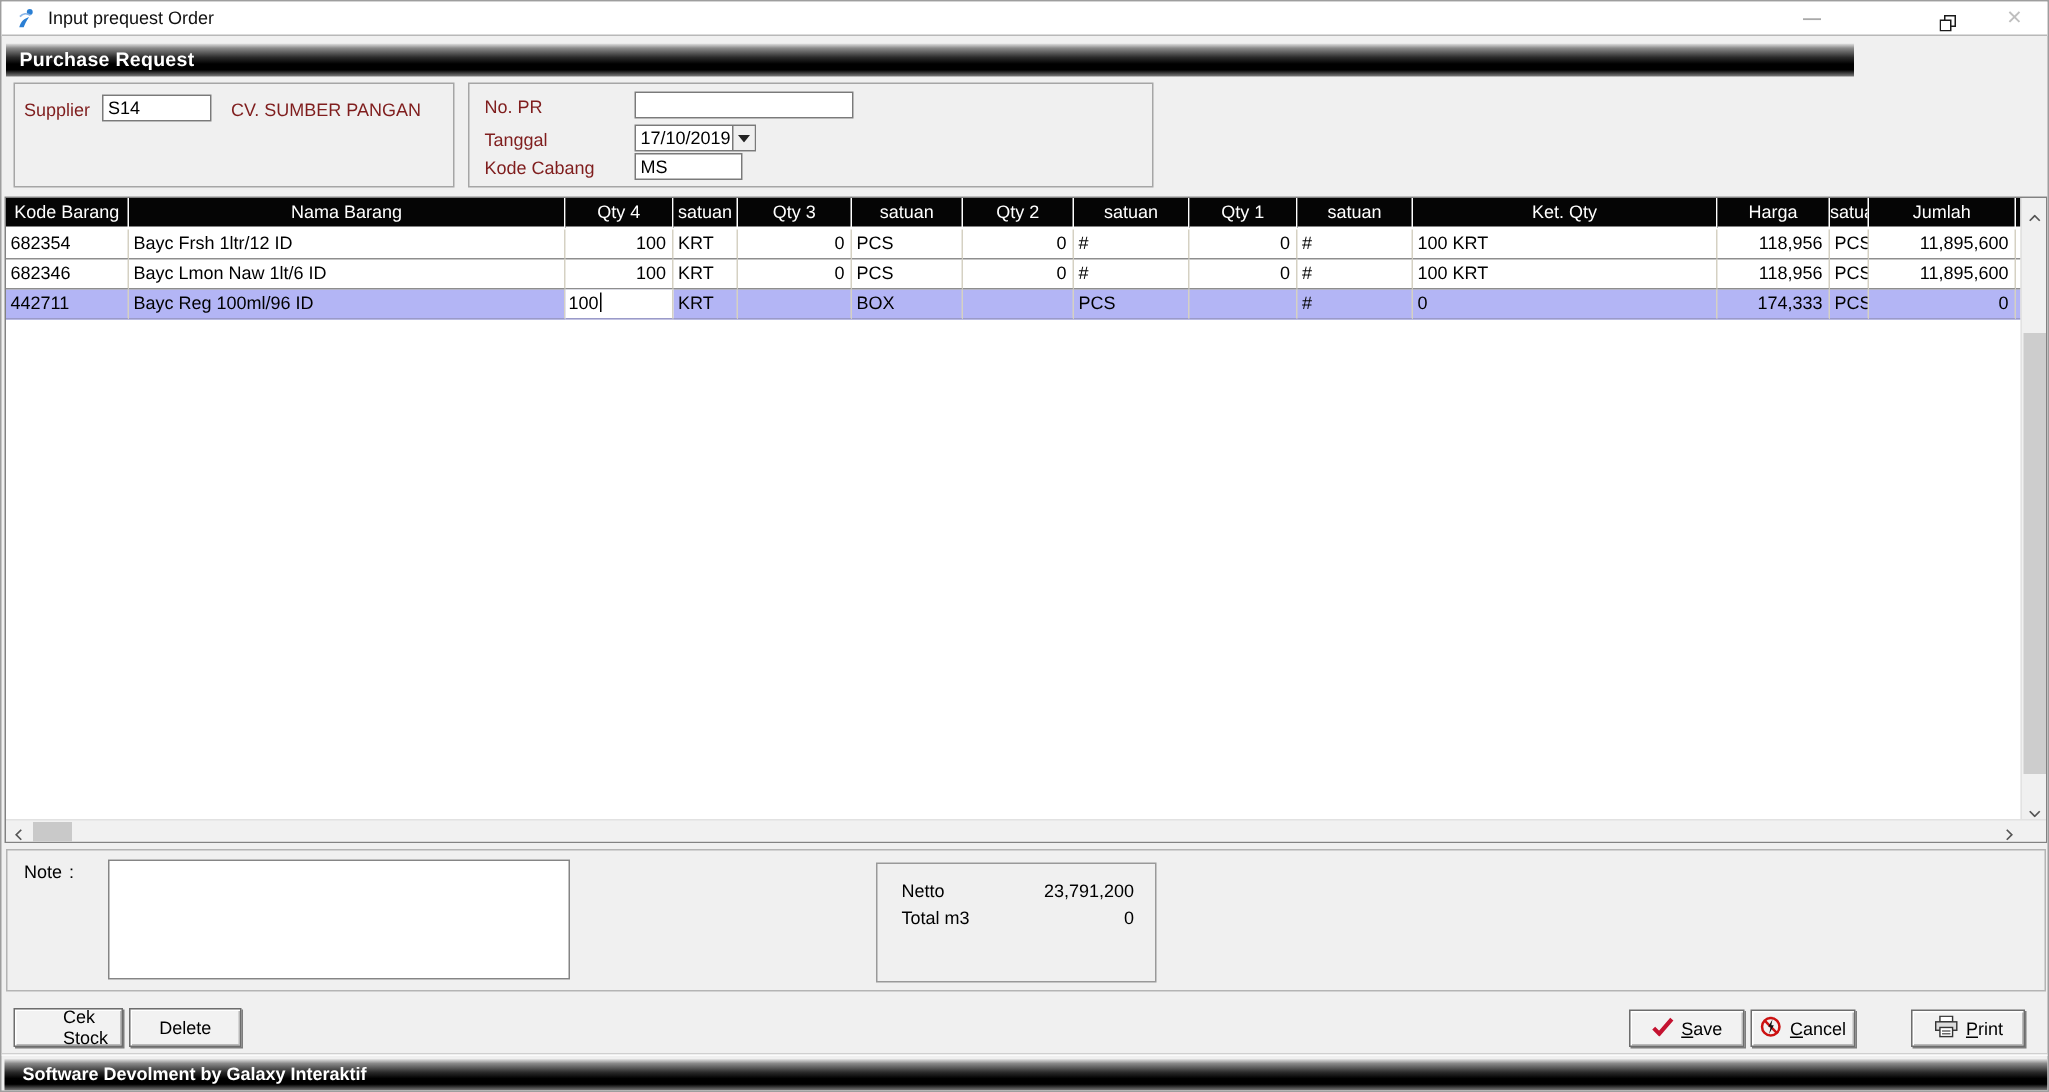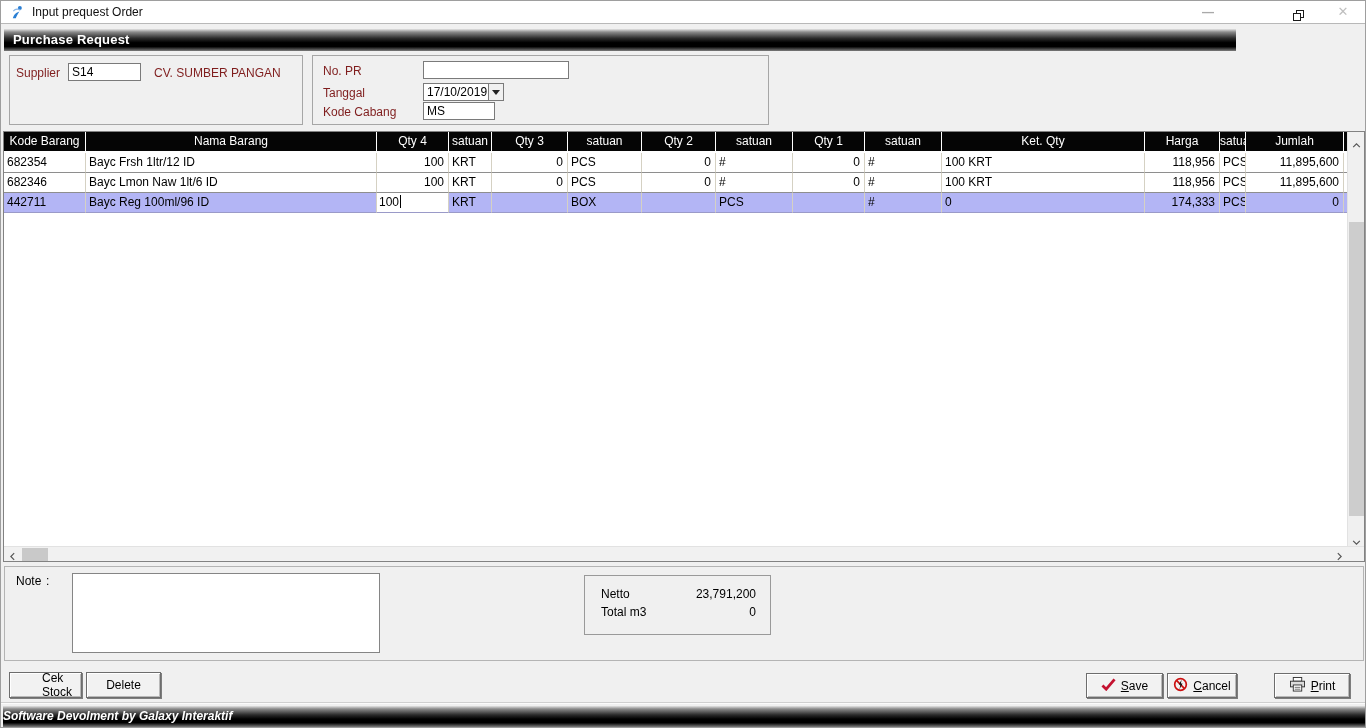--- a/index.html
+++ b/index.html
@@ -12,21 +12,21 @@
   .titlebar .app-ico { position:absolute; left:9px; top:4px; width:15px; height:15px; }
   .titlebar .title { position:absolute; left:31px; top:4px; font-size:12px; color:#101010; }
   .wbtn { position:absolute; top:0; width:28px; height:22px; text-align:center; line-height:22px; font-size:12px; cursor:default; }
   .wbtn.min { left:1193px; color:#a9a9a9; font-weight:bold; }
   .wbtn.res { left:1283px; padding-top:5px; }
   .wbtn.cls { left:1328px; color:#bfbfbf; font-size:13px; }
 
   
   .blackbar { background:linear-gradient(180deg,#e3e3e3 0%,#8a8a8a 14%,#2b2b2b 42%,#000 62%,#000 80%,#7d7d7d 100%); color:#fff; font-weight:bold; }
   .pr-header { position:absolute; left:3px; top:28px; width:1232px; height:22px; font-size:13px; line-height:21px; padding-left:9px; letter-spacing:.2px; }
-  .statusbar { position:absolute; left:2px; top:705px; width:1362px; height:21px; font-size:12px; line-height:20px; padding-left:0;font-style:italic; }
+  .statusbar { position:absolute; left:2px; top:705px; width:1362px; height:21px; font-size:12px; line-height:20px; padding-left:12px; }
 
   
   .gbox { position:absolute; background:#f0f0f0; border:1px solid #a6a6a6; }
   .box-supplier { left:8px; top:54px; width:294px; height:70px; }
   .box-prinfo  { left:311px; top:54px; width:457px; height:70px; }
   .lbl { position:absolute; color:#7f1d1d; }
   .tin { position:absolute; background:#fff; border:1px solid #7a7a7a; font-size:12px; padding:1px 3px; line-height:15px; overflow:hidden; white-space:nowrap; }
   .combo { position:absolute; background:#fff; border:1px solid #7a7a7a; }
   .combo .cval { position:absolute; left:3px; top:1px; line-height:15px; }
   .combo .cbtn { position:absolute; right:0; top:0; width:15px; height:100%; background:#f0f0f0; border-left:1px solid #7a7a7a; text-align:center; }
@@ -54,21 +54,21 @@
   .hscroll { position:absolute; left:0; bottom:0; width:1360px; height:15px; background:#f1f1f1; border-top:1px solid #e2e2e2; }
   .hscroll .sbtn { position:absolute; top:0; width:17px; height:15px; text-align:center; padding-top:3px; }
   .hscroll .lf { left:0; } .hscroll .rt { right:16px; }
   .hthumb { position:absolute; left:18px; top:1px; width:26px; height:13px; background:#c9c9c9; }
 
   
   .note-panel { position:absolute; left:3px; top:565px; width:1360px; height:95px; background:#f0f0f0; border:1px solid #b4b4b4; }
   .note-lbl { position:absolute; left:11px; top:7px; }
   .note-sep { position:absolute; left:41px; top:7px; }
   .note-area { position:absolute; left:67px; top:6px; width:308px; height:80px; background:#fff; border:1px solid #858585; resize:none; font-family:"Liberation Sans",sans-serif; font-size:12px; padding:2px; }
-  .netto-box { position:absolute; left:579px; top:8px; width:187px; height:60px; background:#f0f0f0; border:1px solid #999; }
+  .netto-box { position:absolute; left:579px; top:8px; width:187px; height:80px; background:#f0f0f0; border:1px solid #999; }
   .sumrow { position:absolute; left:16px; right:14px; height:16px; }
   .sumrow .sv { position:absolute; right:0; top:0; }
   .etch { position:absolute; left:0; top:701px; width:1366px; height:2px; border-top:1px solid #cfcfcf; border-bottom:1px solid #fbfbfb; }
 
   
   .btn { position:absolute; height:26px; background:#f2f2f2; border:1px solid #6d6d6d; box-shadow:inset 1px 1px 0 #fff, inset -1px -1px 0 #b9b9b9, 1px 1px 0 #7d7d7d; display:flex; align-items:center; justify-content:center; gap:5px; font-size:12px; cursor:default; }
   .btn u { text-decoration:underline; }
   .b-cek { left:8px; top:671px; width:73px;padding-left:32px; }
   .b-del { left:85px; top:671px; width:75px; }
   .b-save { left:1085px; top:672px; width:77px; height:25px; }

